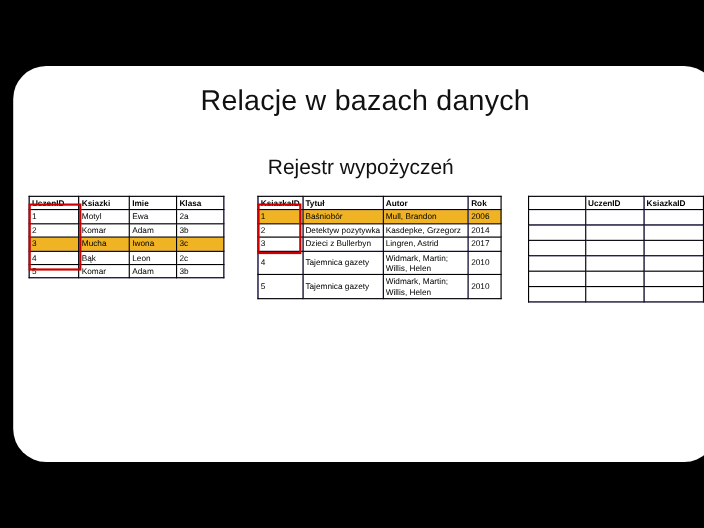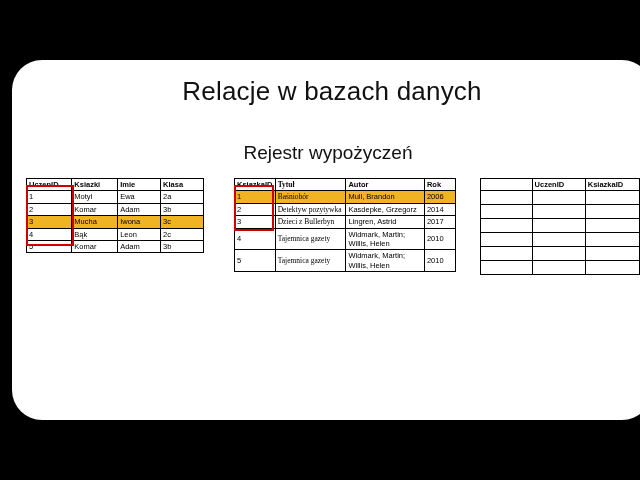--- a/index.html
+++ b/index.html
@@ -101,21 +101,21 @@
   
   #uczniowie-wrap { left: 14px; top: 118px; width: 178px; }
   #uczniowie-wrap .c0 { width: 44px; }
   #uczniowie-wrap .c1 { width: 46px; }
   #uczniowie-wrap .c2 { width: 44px; }
   #uczniowie-wrap .c3 { width: 44px; margin-left: 20px; }
 
   
   #ksiazki-wrap { left: 222px; top: 118px; width: 222px; }
   #ksiazki-wrap .c0 { width: 36px; }
-  #ksiazki-wrap .c1 { width: 68px; font-family: Liberation Serif, serif; }
+  #ksiazki-wrap .c1 { width: 68px; }
   #ksiazki-wrap .c2 { width: 80px; }
   #ksiazki-wrap .c3 { width: 38px; }
   #ksiazki-wrap td.two { white-space: normal; }
 
   
   #wypoz-wrap { left: 468px; top: 118px; width: 160px; }
   #wypoz-wrap .c0 { width: 56px; }
   #wypoz-wrap .c1 { width: 52px; }
   #wypoz-wrap .c2 { width: 52px; }
   #wypoz-wrap td { height: 11px; }

